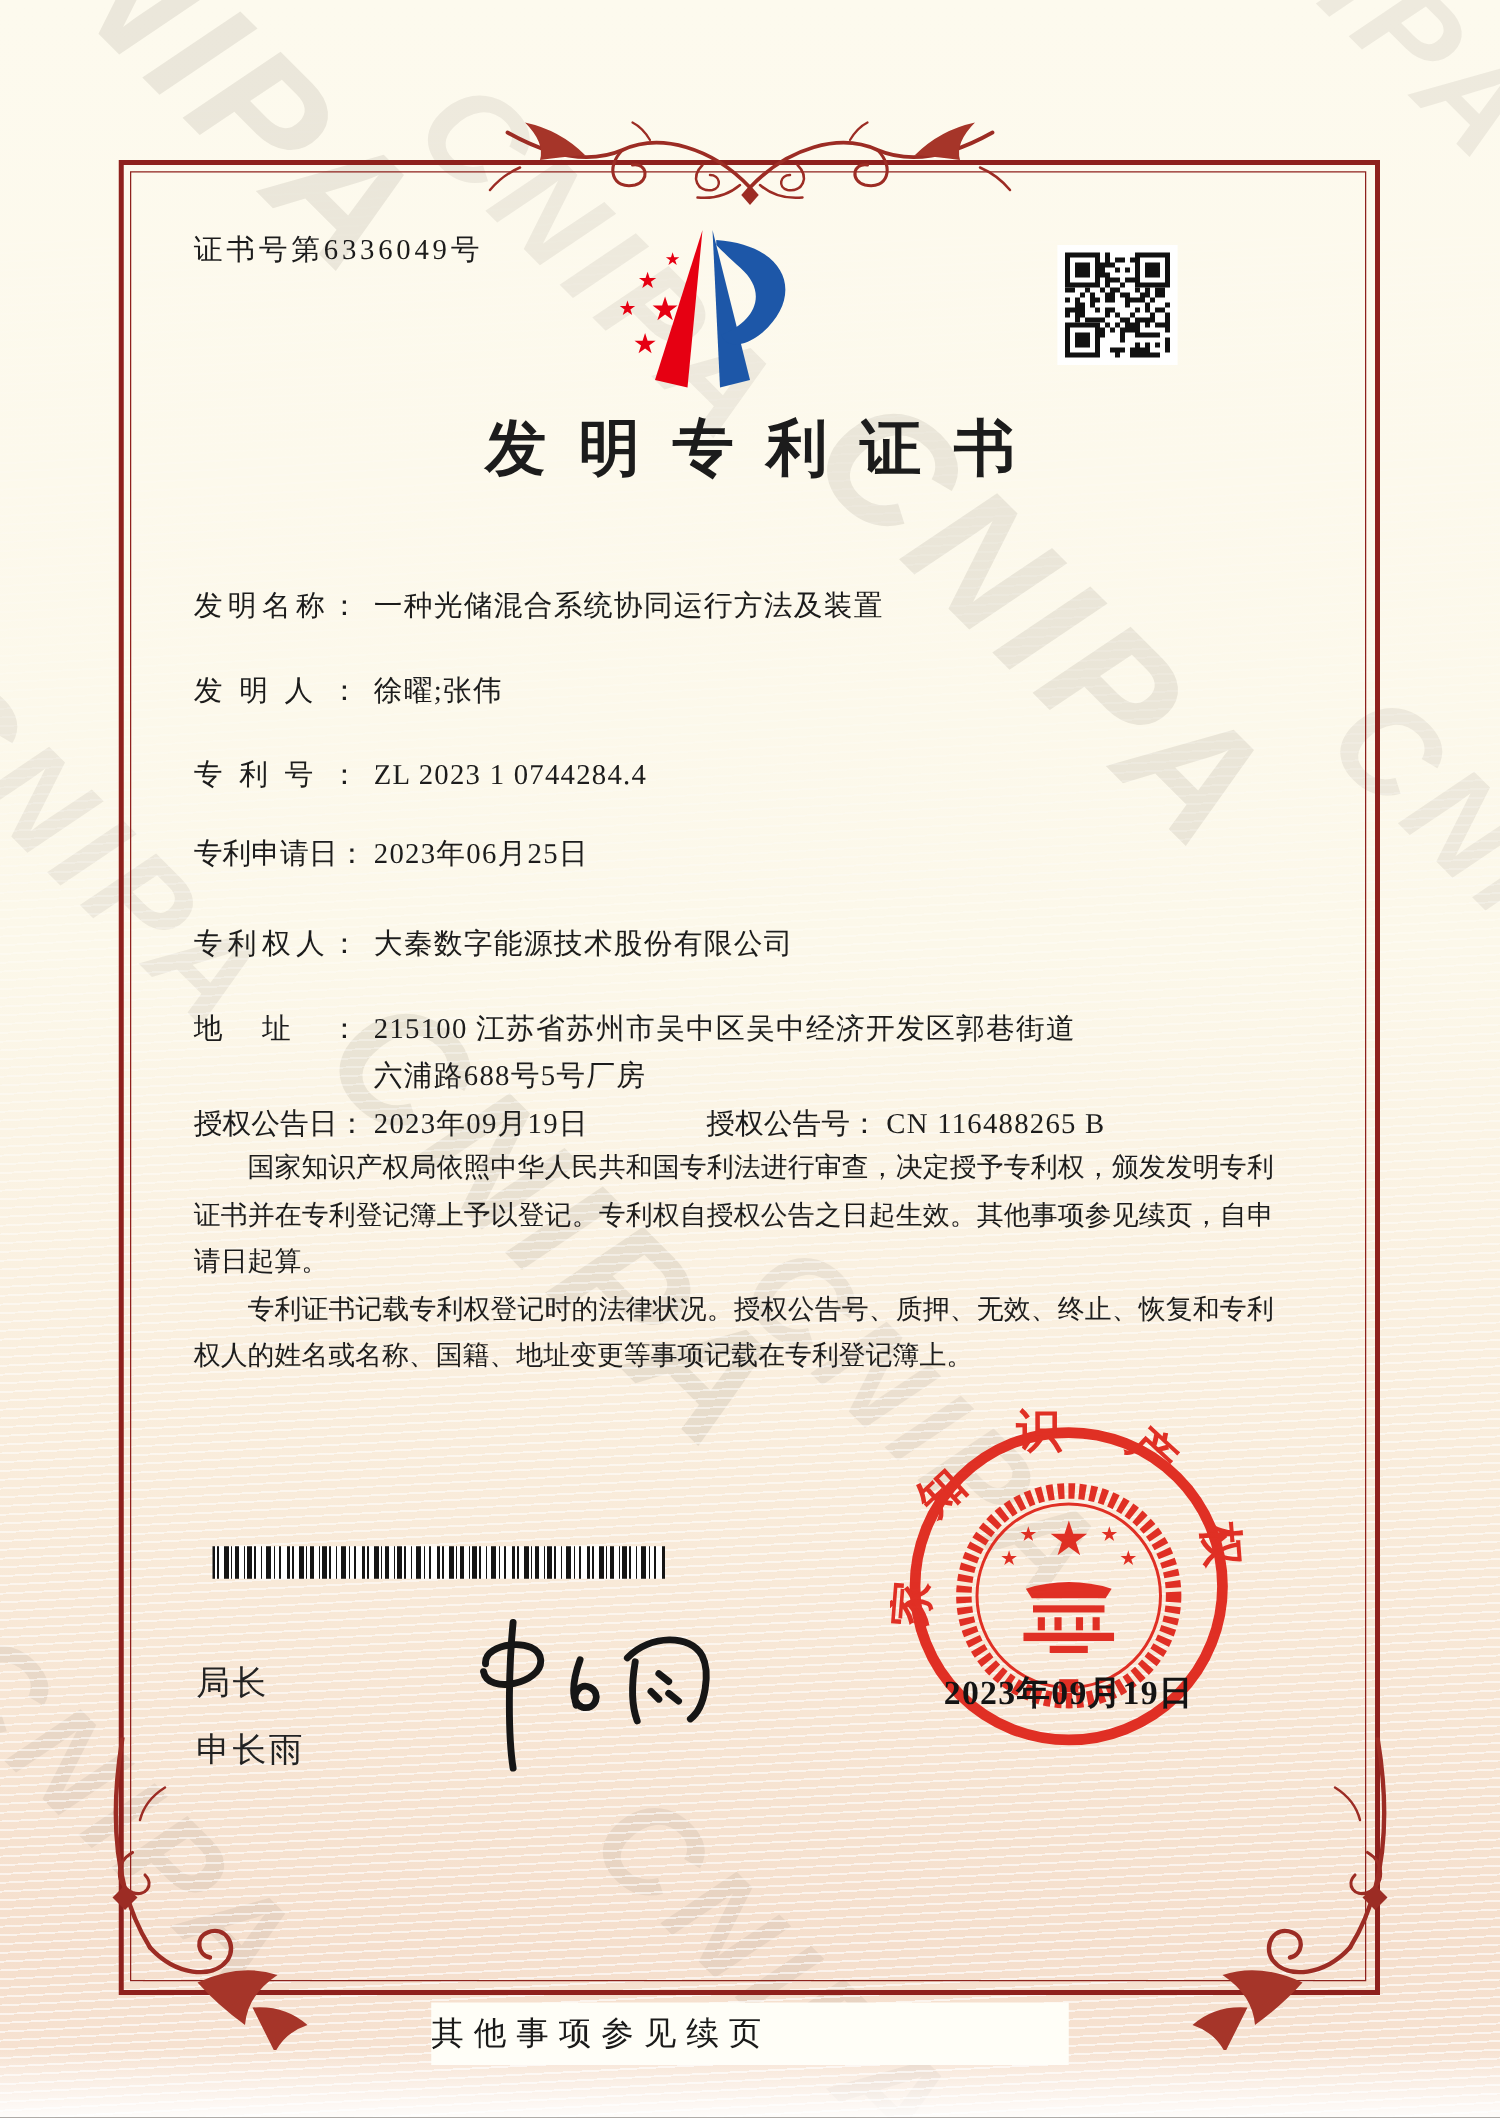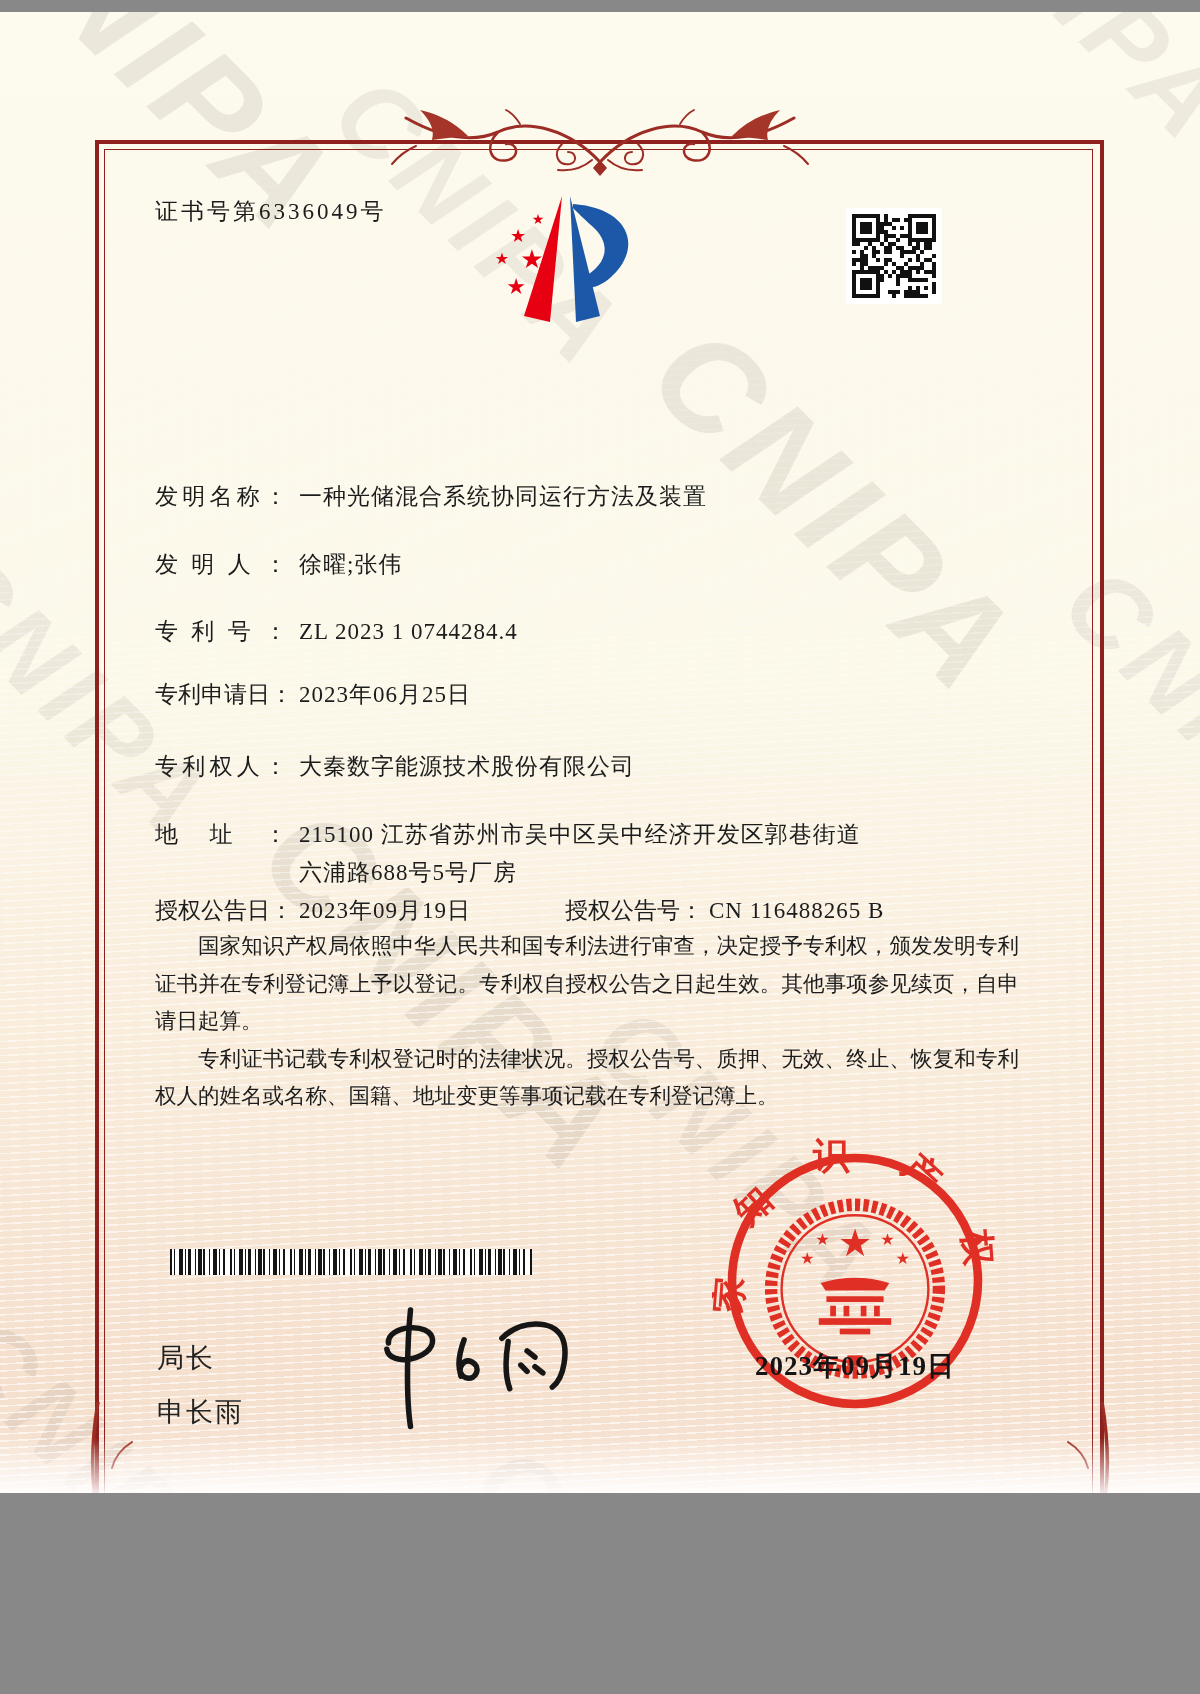--- a/index.html
+++ b/index.html
@@ -3,21 +3,21 @@
 <meta charset="utf-8">
 <style>
   :root{
     --serif: "Liberation Serif","DejaVu Serif",serif;
     --sans: "Liberation Sans","DejaVu Sans",sans-serif;
     --frame-red:#8e211d;
     --seal-red:#df261b;
   }
   html,body{margin:0;padding:0;background:#888;}
   .page{
-    position:relative;width:1200px;height:1481px;margin:12px auto;overflow:hidden;
+    position:relative;width:1200px;height:1694px;margin:0 auto;overflow:hidden;
     background:linear-gradient(180deg,#fdfaee 0%,#fcf8ea 45%,#f9ecdb 70%,#f5dfcd 92%,#f7e4d4 100%);
     font-family:var(--serif);color:#1c1c1c;
   }
   
   .waves{
     position:absolute;inset:0;pointer-events:none;
     background:repeating-linear-gradient(177deg, rgba(255,255,255,0) 0 5.5px, rgba(255,255,255,.65) 5.5px 7px);
     -webkit-mask-image:linear-gradient(180deg,transparent 0%,rgba(0,0,0,.25) 35%,rgba(0,0,0,.8) 65%,#000 100%);
     mask-image:linear-gradient(180deg,transparent 0%,rgba(0,0,0,.25) 35%,rgba(0,0,0,.8) 65%,#000 100%);
   }
@@ -154,20 +154,21 @@
       <path d="M0 0h28v28h-28z M4 4v20h20v-20z" fill-rule="evenodd"></path>
       <rect x="8" y="8" width="12" height="12"></rect>
       <path d="M56 0h28v28h-28z M60 4v20h20v-20z" fill-rule="evenodd"></path>
       <rect x="64" y="8" width="12" height="12"></rect>
       <path d="M0 56h28v28h-28z M4 60v20h20v-20z" fill-rule="evenodd"></path>
       <rect x="8" y="64" width="12" height="12"></rect>
       <path id="qr-mods" d="M32 0h4v4h-4zM32 4h4v4h-4zM40 4h4v4h-4zM44 4h4v4h-4zM52 4h4v4h-4zM28 8h4v4h-4zM32 8h4v4h-4zM36 8h4v4h-4zM28 12h4v4h-4zM40 12h4v4h-4zM48 12h4v4h-4zM28 16h4v4h-4zM32 16h4v4h-4zM32 20h4v4h-4zM36 20h4v4h-4zM40 20h4v4h-4zM48 20h4v4h-4zM52 20h4v4h-4zM32 24h4v4h-4zM44 24h4v4h-4zM0 28h4v4h-4zM4 28h4v4h-4zM16 28h4v4h-4zM28 28h4v4h-4zM36 28h4v4h-4zM40 28h4v4h-4zM56 28h4v4h-4zM64 28h4v4h-4zM72 28h4v4h-4zM76 28h4v4h-4zM12 32h4v4h-4zM20 32h4v4h-4zM32 32h4v4h-4zM36 32h4v4h-4zM44 32h4v4h-4zM48 32h4v4h-4zM60 32h4v4h-4zM64 32h4v4h-4zM72 32h4v4h-4zM76 32h4v4h-4zM0 36h4v4h-4zM8 36h4v4h-4zM20 36h4v4h-4zM24 36h4v4h-4zM32 36h4v4h-4zM36 36h4v4h-4zM48 36h4v4h-4zM52 36h4v4h-4zM56 36h4v4h-4zM60 36h4v4h-4zM68 36h4v4h-4zM8 40h4v4h-4zM12 40h4v4h-4zM20 40h4v4h-4zM48 40h4v4h-4zM64 40h4v4h-4zM80 40h4v4h-4zM0 44h4v4h-4zM4 44h4v4h-4zM8 44h4v4h-4zM12 44h4v4h-4zM24 44h4v4h-4zM32 44h4v4h-4zM36 44h4v4h-4zM56 44h4v4h-4zM64 44h4v4h-4zM72 44h4v4h-4zM76 44h4v4h-4zM0 48h4v4h-4zM8 48h4v4h-4zM12 48h4v4h-4zM32 48h4v4h-4zM40 48h4v4h-4zM52 48h4v4h-4zM68 48h4v4h-4zM80 48h4v4h-4zM8 52h4v4h-4zM16 52h4v4h-4zM20 52h4v4h-4zM24 52h4v4h-4zM28 52h4v4h-4zM44 52h4v4h-4zM48 52h4v4h-4zM56 52h4v4h-4zM60 52h4v4h-4zM64 52h4v4h-4zM68 52h4v4h-4zM80 52h4v4h-4zM32 56h4v4h-4zM40 56h4v4h-4zM48 56h4v4h-4zM52 56h4v4h-4zM56 56h4v4h-4zM64 56h4v4h-4zM72 56h4v4h-4zM76 56h4v4h-4zM80 56h4v4h-4zM28 60h4v4h-4zM36 60h4v4h-4zM44 60h4v4h-4zM48 60h4v4h-4zM52 60h4v4h-4zM56 60h4v4h-4zM80 60h4v4h-4zM28 64h4v4h-4zM44 64h4v4h-4zM56 64h4v4h-4zM60 64h4v4h-4zM64 64h4v4h-4zM68 64h4v4h-4zM72 64h4v4h-4zM44 68h4v4h-4zM80 68h4v4h-4zM56 72h4v4h-4zM64 72h4v4h-4zM72 72h4v4h-4zM80 72h4v4h-4zM36 76h4v4h-4zM40 76h4v4h-4zM44 76h4v4h-4zM52 76h4v4h-4zM56 76h4v4h-4zM60 76h4v4h-4zM64 76h4v4h-4zM80 76h4v4h-4zM40 80h4v4h-4zM52 80h4v4h-4zM56 80h4v4h-4zM60 80h4v4h-4zM64 80h4v4h-4zM68 80h4v4h-4zM72 80h4v4h-4z"></path>
     </g>
   </svg>
 
+  <div class="doc-title">发明专利证书</div>
 
   <div class="row" style="top:466px">
     <span class="flabel">发明名称：</span><span class="fvalue">一种光储混合系统协同运行方法及装置</span>
   </div>
   <div class="row" style="top:534px">
     <span class="flabel">发明人：</span><span class="fvalue">徐曜;张伟</span>
   </div>
   <div class="row" style="top:601px">
     <span class="flabel">专利号：</span><span class="fvalue">ZL 2023 1 0744284.4</span>
   </div>

